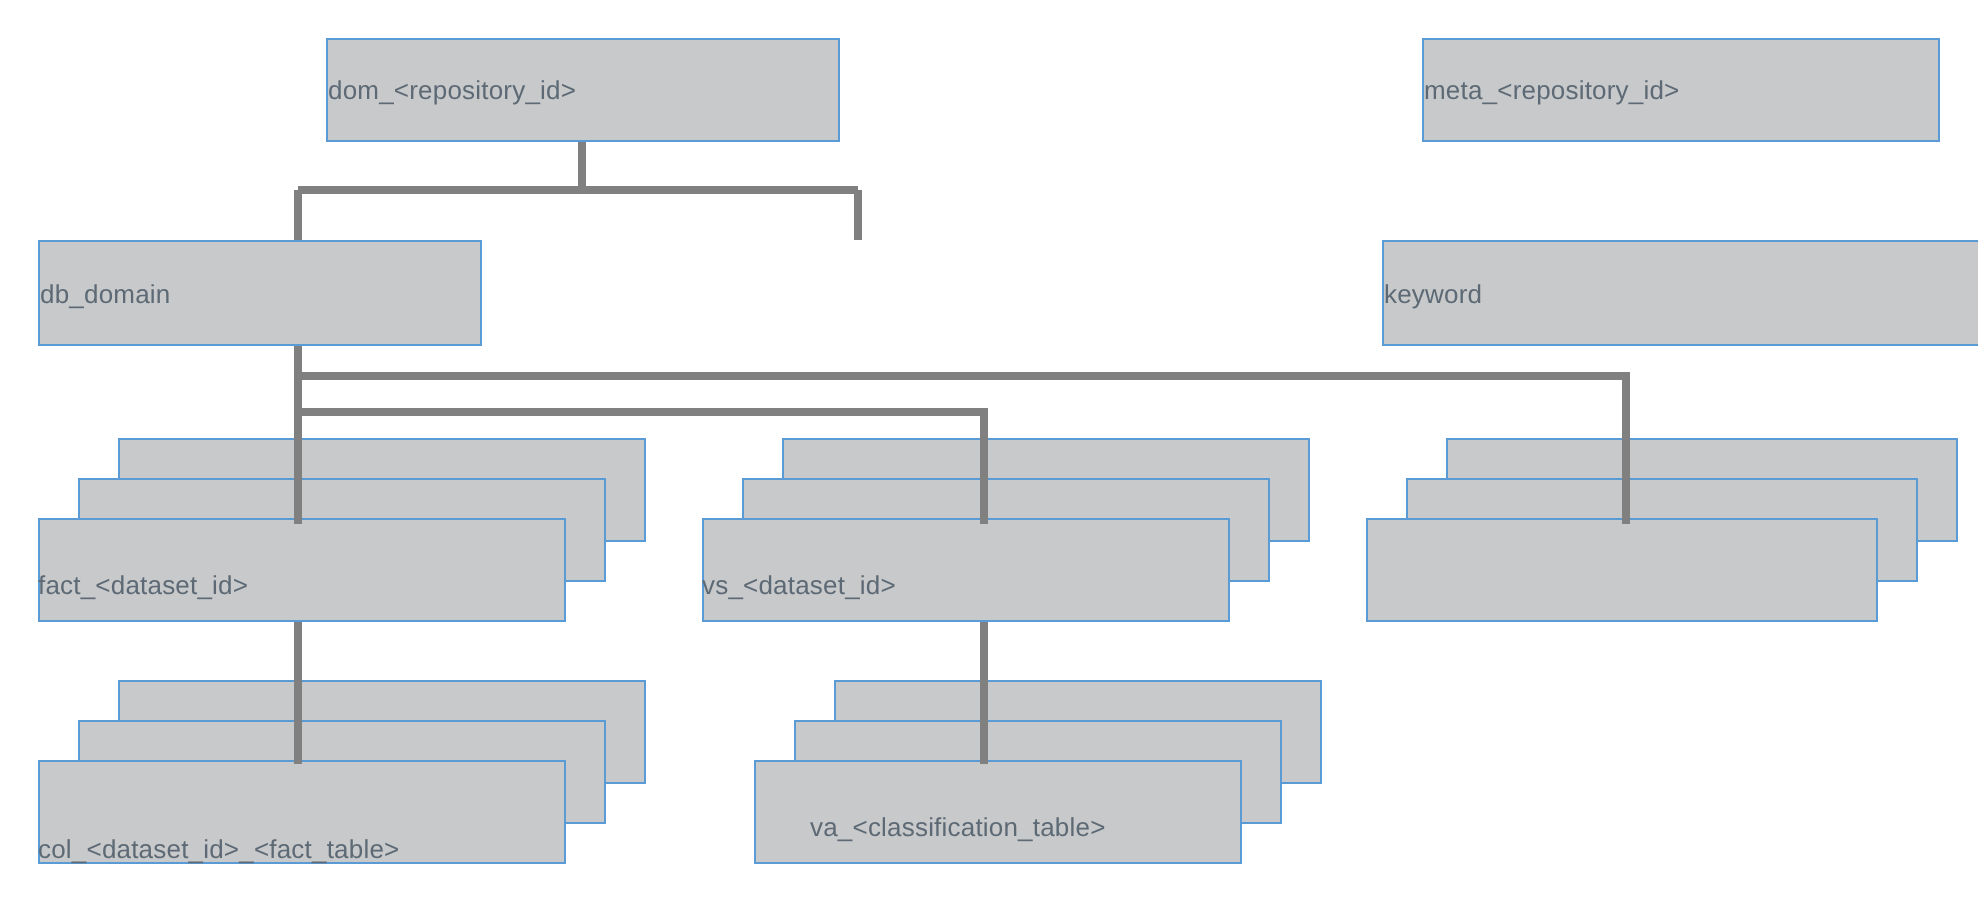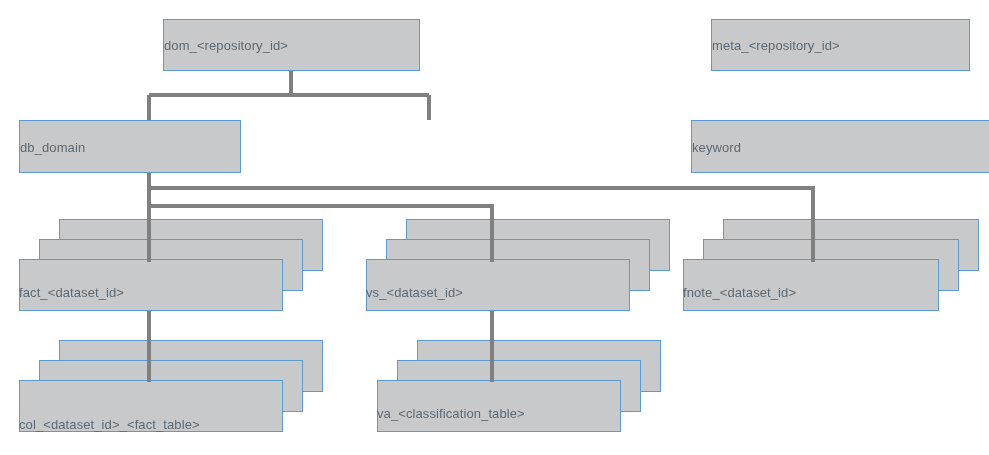--- a/index.html
+++ b/index.html
@@ -108,46 +108,45 @@
     <div class="node-label">keyword</div>
   </div>
 
   <div class="stack" style="left:19px; top:219px; width:304px; height:118px;">
     <div class="sheet back" style="left:40px; top:0px;  width:264px; height:52px;"></div>
     <div class="sheet mid" style="left:20px; top:20px; width:264px; height:52px;"></div>
     <div class="sheet front" style="left:0px;  top:40px; width:264px; height:52px;"></div>
     <div class="node-label" style="left:0px; width:264px; top:66px; transform:none;">fact_&lt;dataset_id&gt;</div>
   </div>
 
-  <div class="stack" style="left:366px; top:219px; width:304px; height:92px;">
+  <div class="stack" style="left:351px; top:219px; width:304px; height:92px;">
     <div class="sheet back" style="left:40px; top:0px;  width:264px; height:52px;"></div>
     <div class="sheet mid" style="left:20px; top:20px; width:264px; height:52px;"></div>
     <div class="sheet front" style="left:0px;  top:40px; width:264px; height:52px;"></div>
     <div class="node-label" style="left:0px; width:264px; top:66px; transform:none;">vs_&lt;dataset_id&gt;</div>
   </div>
 
   <div class="stack" style="left:683px; top:219px; width:296px; height:92px;">
     <div class="sheet back" style="left:40px; top:0px;  width:256px; height:52px;"></div>
     <div class="sheet mid" style="left:20px; top:20px; width:256px; height:52px;"></div>
     <div class="sheet front" style="left:0px;  top:40px; width:256px; height:52px;"></div>
-    <div class="node-label" style="left:0px; width:256px; top:66px; transform:none;">fnote_&lt;dataset_id&gt;</div>
   </div>
 
   <div class="stack" style="left:19px; top:340px; width:304px; height:92px;">
     <div class="sheet back" style="left:40px; top:0px;  width:264px; height:52px;"></div>
     <div class="sheet mid" style="left:20px; top:20px; width:264px; height:52px;"></div>
     <div class="sheet front" style="left:0px;  top:40px; width:264px; height:52px;"></div>
     <div class="node-label" style="left:0px; width:264px; top:66px; transform:none;margin-top:11px;">col_&lt;dataset_id&gt;_&lt;fact_table&gt;</div>
   </div>
 
   <div class="stack" style="left:377px; top:340px; width:284px; height:92px;">
     <div class="sheet back" style="left:40px; top:0px;  width:244px; height:52px;"></div>
     <div class="sheet mid" style="left:20px; top:20px; width:244px; height:52px;"></div>
     <div class="sheet front" style="left:0px;  top:40px; width:244px; height:52px;"></div>
-    <div class="node-label" style="left:0px; width:244px; top:66px; transform:none;">va_&lt;classification_table&gt;</div>
+    <div class="node-label" style="left:0px; width:244px; top:66px; transform:none;padding-left:28px;">va_&lt;classification_table&gt;</div>
   </div>
 
   <svg class="conn-layer conn-over" width="989" height="455" viewBox="0 0 989 455">
     <g stroke="#808080" stroke-width="4" fill="none" shape-rendering="crispEdges">
 
       <path d="M149,219 L149,262"></path>
 
       <path d="M492,219 L492,262"></path>
 
       <path d="M813,219 L813,262"></path>

